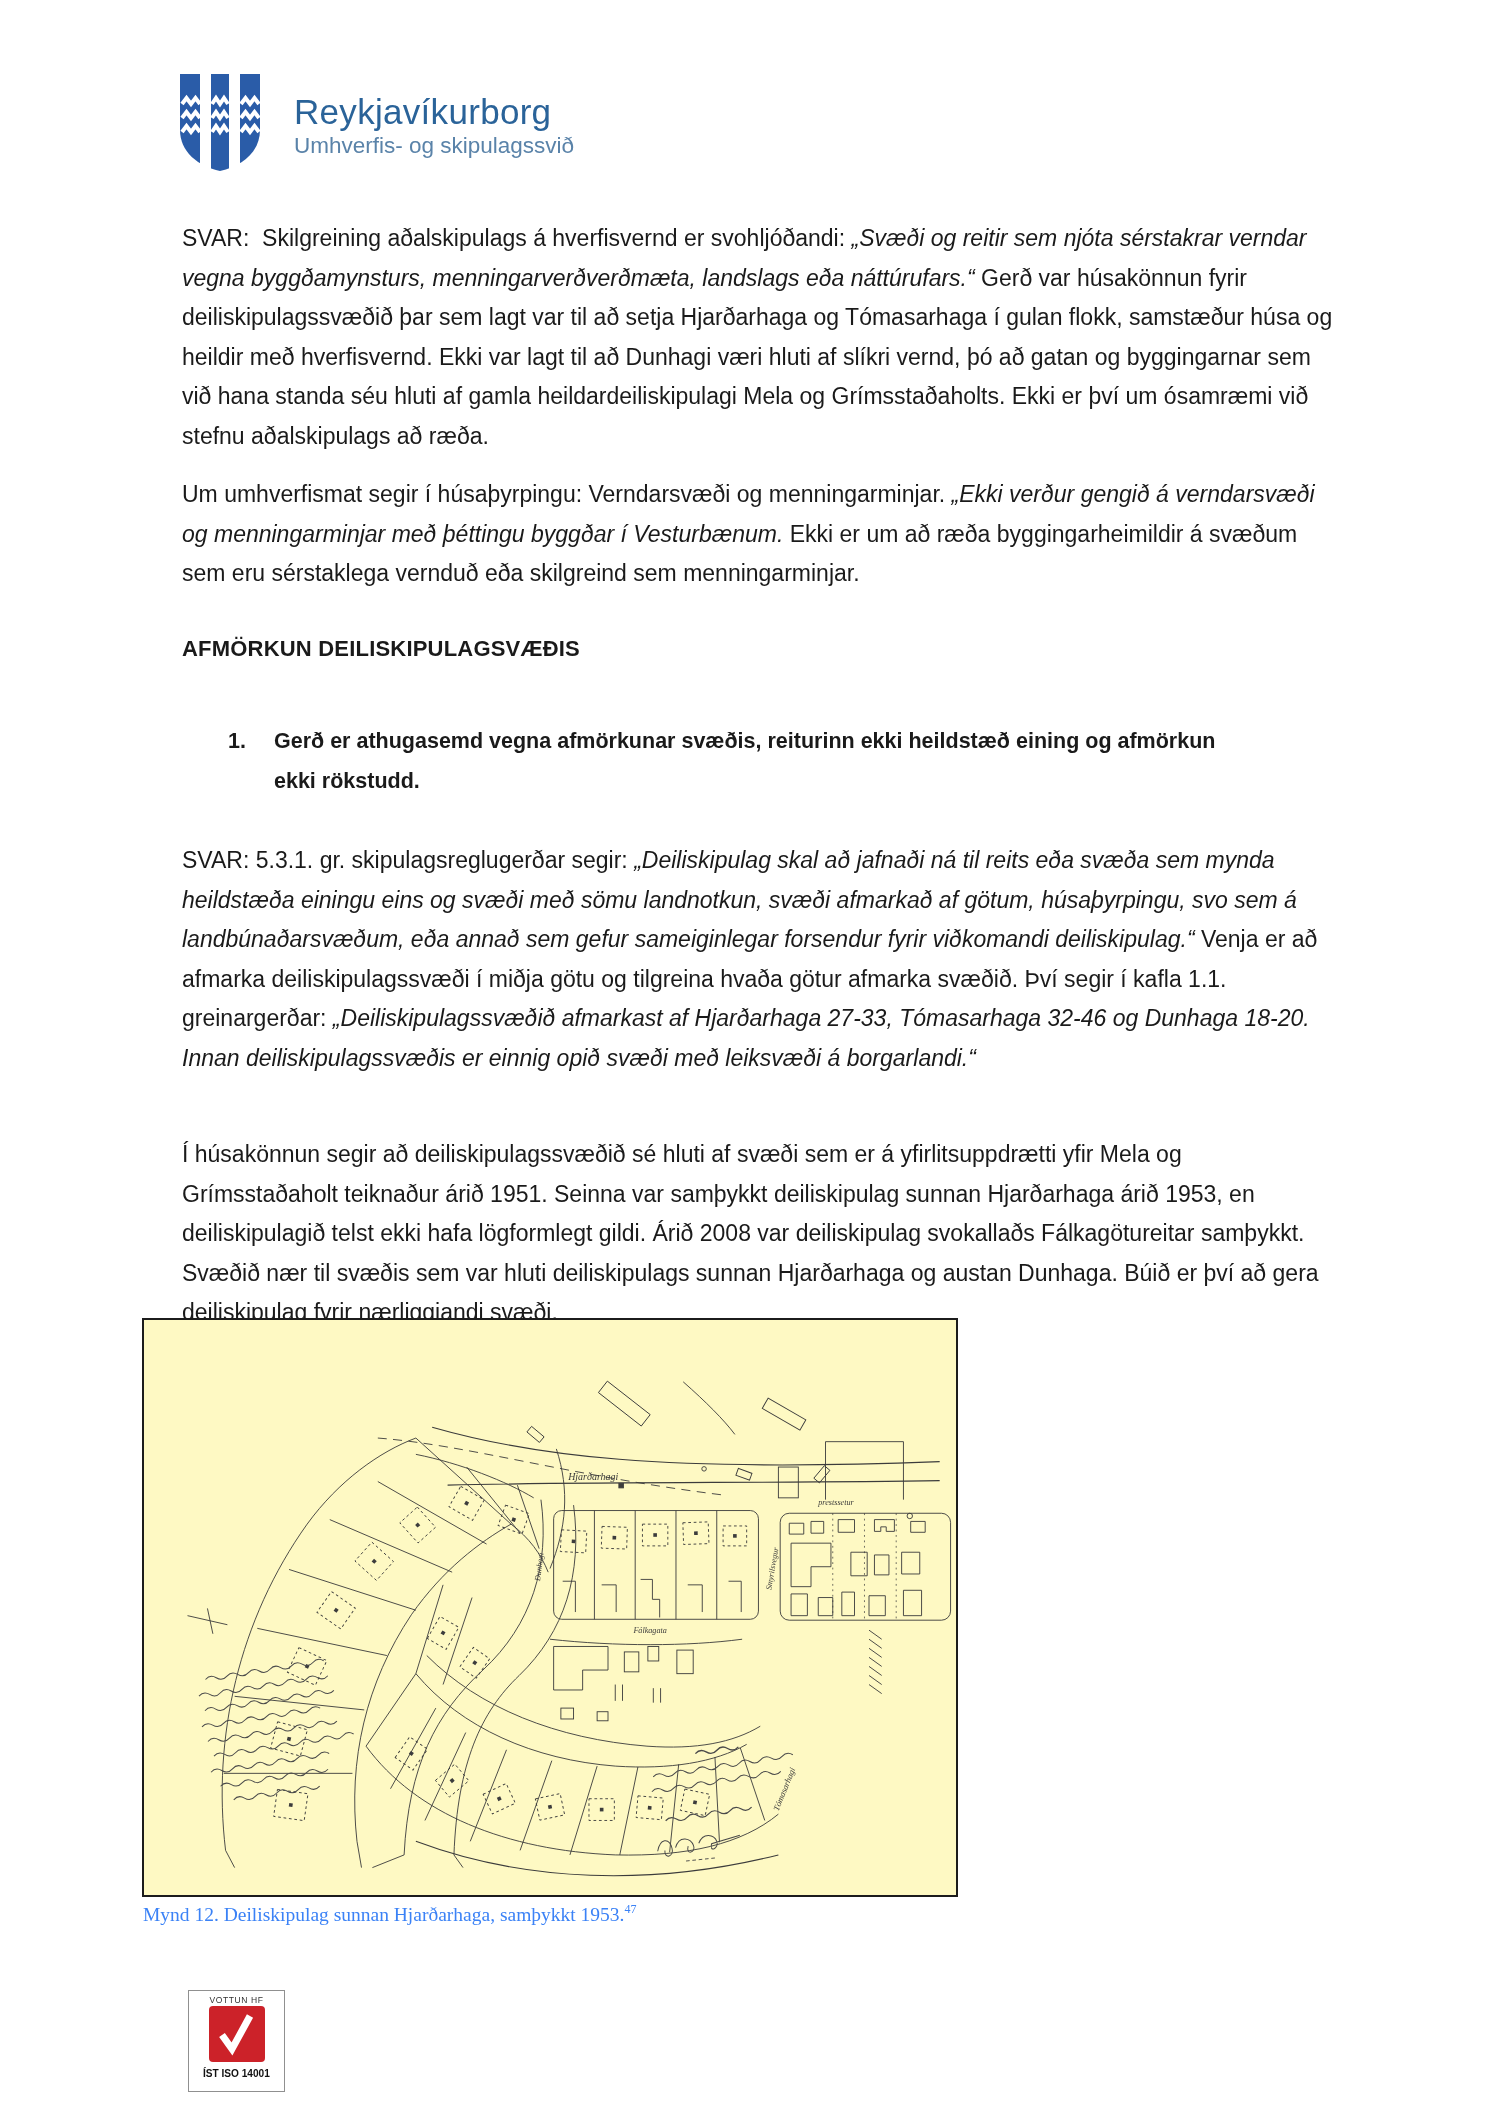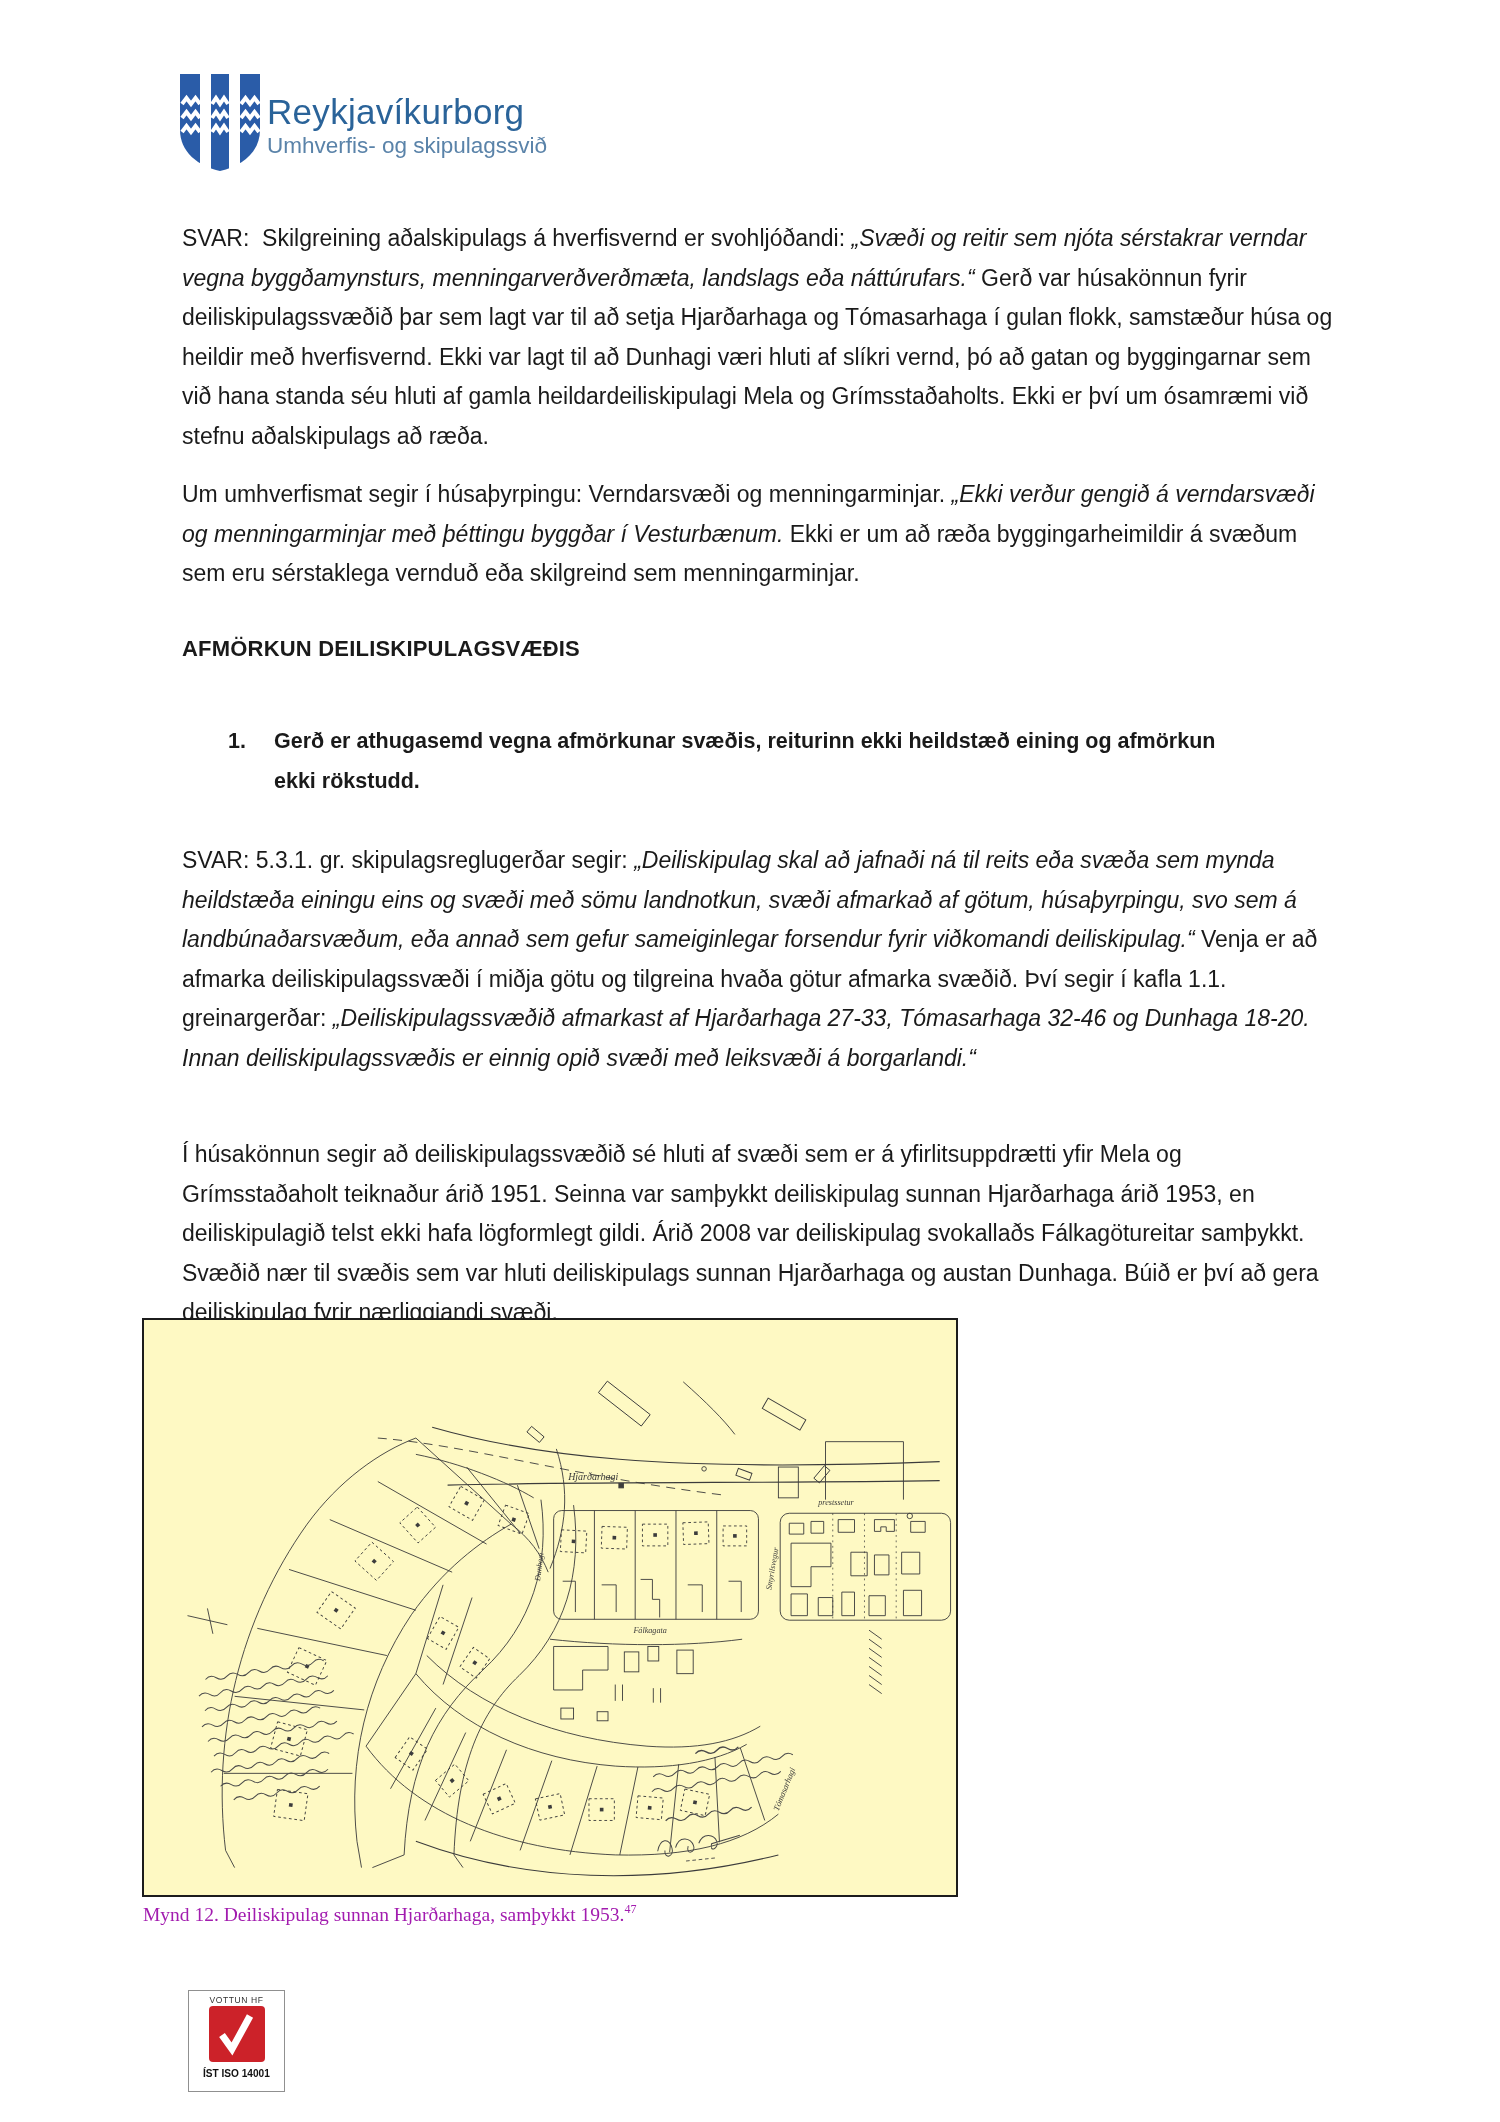--- a/index.html
+++ b/index.html
@@ -2,39 +2,39 @@
 <html lang="is"><head>
 <meta charset="utf-8">
 <style>
   html,body{margin:0;padding:0;background:#e8e8e8;}
   .page{
     position:relative;width:1500px;height:2122px;background:#ffffff;
     font-family:"Liberation Sans",sans-serif;color:#1a1a1a;overflow:hidden;
     margin:0 auto;
   }
   
-  .logo{position:absolute;left:178px;top:72px;display:flex;gap:5px;align-items:flex-start;}
+  .logo{position:absolute;left:178px;top:72px;display:flex;gap:32px;align-items:flex-start;}
   .logo-text{padding-top:22px;}
   .org{font-size:35px;color:#2a6399;letter-spacing:.3px;line-height:36px;}
   .dept{font-size:22.5px;color:#5a83a9;margin-top:3px;}
   
   .para{position:absolute;left:182px;width:1155px;font-size:23px;line-height:39.5px;white-space:pre-wrap;}
   .q{font-style:italic;}
   .h1{position:absolute;left:182px;font-size:22px;font-weight:bold;letter-spacing:.2px;}
   .li{position:absolute;left:228px;width:1030px;display:flex;font-weight:bold;font-size:21.5px;line-height:39.5px;}
   .li .num{width:46px;flex:none;}
   
   .map{position:absolute;left:142px;top:1318px;width:816px;height:579px;border:2.5px solid #1c1c1c;box-sizing:border-box;background:#fef9c3;}
   .map svg{display:block;width:100%;height:100%;}
   .mapln{stroke:#3c3c3c;fill:none;stroke-width:1;}
   .dsq rect{stroke:#3c3c3c;stroke-dasharray:3 3;fill:none;stroke-width:1;}
   .dsq .c{fill:#3c3c3c;stroke:none;}
   .hw{stroke:#4a4a4a;fill:none;stroke-width:1.1;}
   .ml{font-family:"Liberation Serif",serif;font-style:italic;fill:#3a3a3a;}
-  .caption{position:absolute;left:143px;top:1902px;font-family:"Liberation Serif",serif;font-size:19.5px;color:#a21caf;}
+  .caption{position:absolute;left:143px;top:1902px;font-family:"Liberation Serif",serif;font-size:19.5px;color:#3b82f6;}
   .caption sup{font-size:12px;}
   
   .cert{position:absolute;left:188px;top:1990px;width:97px;height:102px;border:1px solid #909090;box-sizing:border-box;
         display:flex;flex-direction:column;align-items:center;padding:4px 2px;background:#fff;}
   .cert .t{font-size:8.5px;letter-spacing:.6px;color:#333;}
   .cert .b{font-size:11px;font-weight:bold;white-space:nowrap;transform:scaleX(.92);color:#111;}
   .footer-text{position:absolute;left:332px;top:2042px;width:1000px;text-align:right;font-size:20.5px;color:#1a1a1a;}
 </style>
 </head>
 <body>

